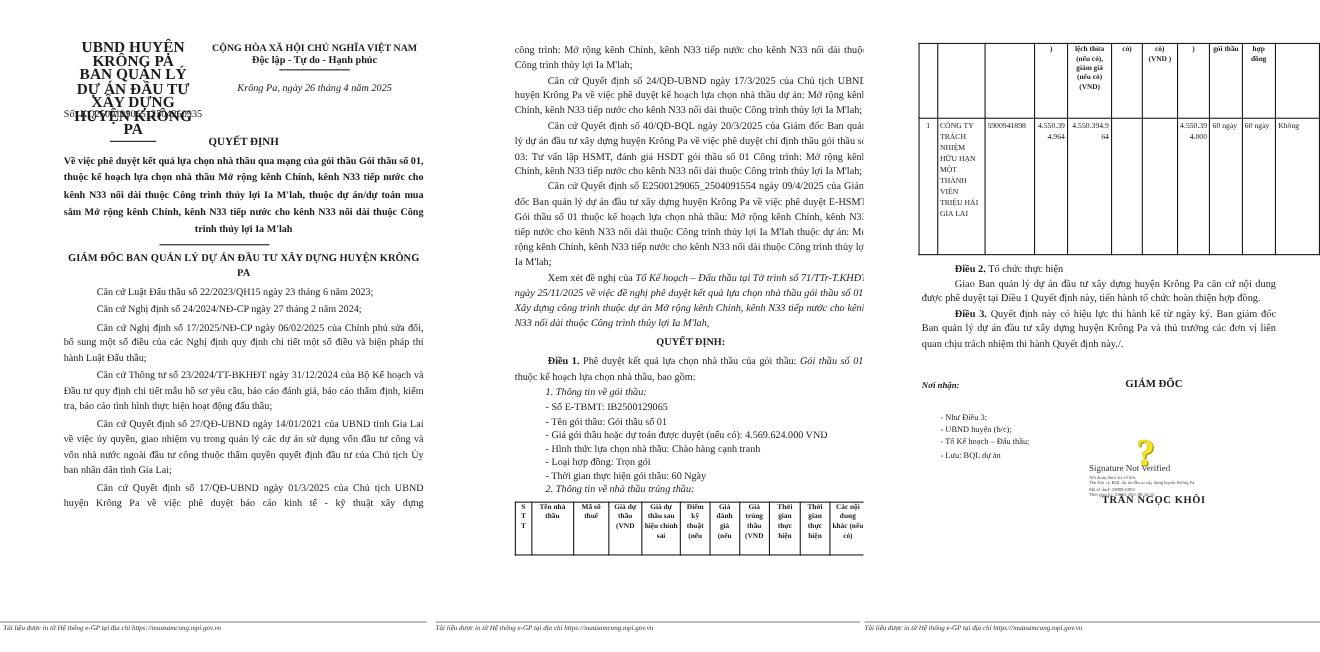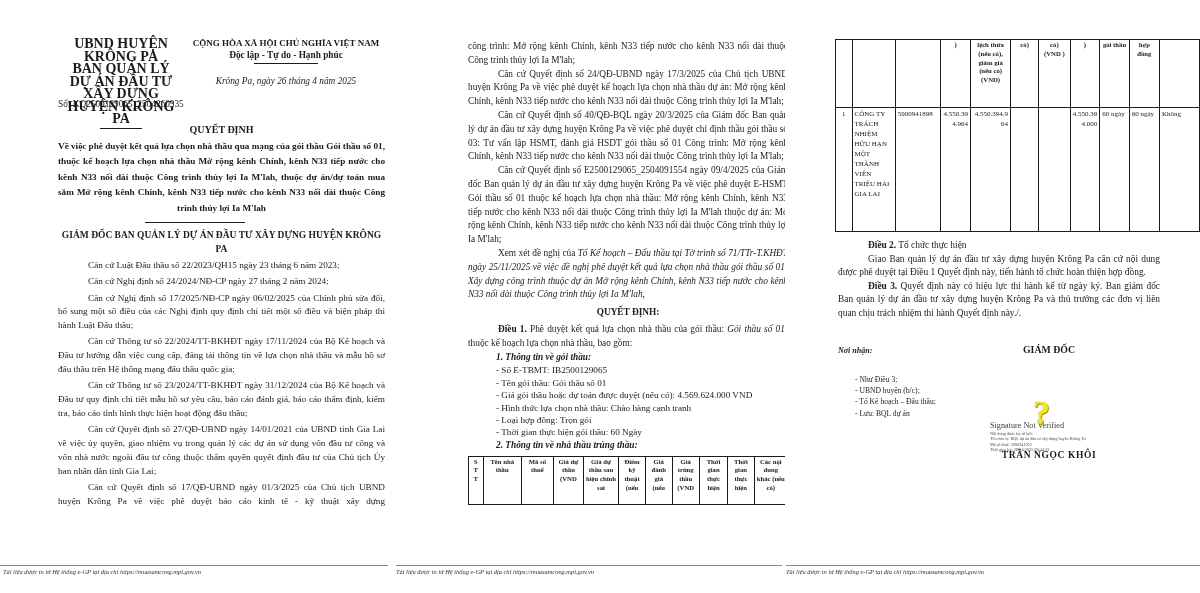--- a/index.html
+++ b/index.html
@@ -37,21 +37,21 @@
   .p1-body p.cont{text-align-last:justify;}
 
   
   .p2-body{position:absolute;left:78px;top:40px;width:320px;}
   .p2-body p{margin:0;text-indent:30px;text-align:justify;font-size:9.3px;line-height:13.8px;}
   .p2-body p.no-indent{text-indent:0;}
   .decision-heading{margin:4px 0 3px 0 !important;text-align:center !important;
     text-indent:0 !important;font-weight:bold;font-size:10px;}
   .b{font-weight:bold;}
   .i{font-style:italic;}
-  .sec-heading{text-indent:28px !important;font-weight:bold;font-style:italic;}
+  .sec-heading{text-indent:28px !important;font-weight:normal;font-style:italic;}
   .bullets{margin:0;padding:0 0 0 28px;list-style:none;}
   .bullets li{font-size:9.2px;line-height:12.4px;}
 
   
   table.award{border-collapse:collapse;table-layout:fixed;margin-top:3px;}
   table.award td{border:1px solid #1b1b1b;vertical-align:top;padding:1px 2px;
     font-size:6.7px;line-height:8.8px;overflow:hidden;}
   table.award td.hc{font-weight:bold;text-align:center;}
   table.award tr.hrow2{height:48px;}
   table.award tr.hrow3{height:68px;}
@@ -116,21 +116,20 @@
   </div>
   <div class="doc-number">Số: KQ2500129065_2504260935</div>
   <div class="doc-title">QUYẾT ĐỊNH</div>
   <div class="doc-subtitle">Về việc phê duyệt kết quả lựa chọn nhà thầu qua mạng của gói thầu Gói thầu số 01, thuộc kế hoạch lựa chọn nhà thầu Mở rộng kênh Chính, kênh N33 tiếp nước cho kênh N33 nối dài thuộc Công trình thủy lợi Ia M'lah, thuộc dự án/dự toán mua sắm Mở rộng kênh Chính, kênh N33 tiếp nước cho kênh N33 nối dài thuộc Công trình thủy lợi Ia M'lah</div>
   <div class="subtitle-underline"></div>
   <div class="director-heading">GIÁM ĐỐC BAN QUẢN LÝ DỰ ÁN ĐẦU TƯ XÂY DỰNG HUYỆN KRÔNG PA</div>
   <div class="p1-body">
     <p>Căn cứ Luật Đấu thầu số 22/2023/QH15 ngày 23 tháng 6 năm 2023;</p>
     <p>Căn cứ Nghị định số 24/2024/NĐ-CP ngày 27 tháng 2 năm 2024;</p>
     <p>Căn cứ Nghị định số 17/2025/NĐ-CP ngày 06/02/2025 của Chính phủ sửa đổi, bổ sung một số điều của các Nghị định quy định chi tiết một số điều và biện pháp thi hành Luật Đấu thầu;</p>
-    <p>Căn cứ Thông tư số 22/2024/TT-BKHĐT ngày 17/11/2024 của Bộ Kế hoạch và Đầu tư hướng dẫn việc cung cấp, đăng tải thông tin về lựa chọn nhà thầu và mẫu hồ sơ đấu thầu trên Hệ thống mạng đấu thầu quốc gia;</p>
     <p>Căn cứ Thông tư số 23/2024/TT-BKHĐT ngày 31/12/2024 của Bộ Kế hoạch và Đầu tư quy định chi tiết mẫu hồ sơ yêu cầu, báo cáo đánh giá, báo cáo thẩm định, kiểm tra, báo cáo tình hình thực hiện hoạt động đấu thầu;</p>
     <p>Căn cứ Quyết định số 27/QĐ-UBND ngày 14/01/2021 của UBND tỉnh Gia Lai về việc ủy quyền, giao nhiệm vụ trong quản lý các dự án sử dụng vốn đầu tư công và vốn nhà nước ngoài đầu tư công thuộc thẩm quyền quyết định đầu tư của Chủ tịch Ủy ban nhân dân tỉnh Gia Lai;</p>
     <p class="cont">Căn cứ Quyết định số 17/QĐ-UBND ngày 01/3/2025 của Chủ tịch UBND huyện Krông Pa về việc phê duyệt báo cáo kinh tế - kỹ thuật xây dựng</p>
   </div>
 </div>
 
 <div class="page" id="page2">
   <div class="p2-body">
     <p class="no-indent">công trình: Mở rộng kênh Chính, kênh N33 tiếp nước cho kênh N33 nối dài thuộc Công trình thủy lợi Ia M'lah;</p>
     <p>Căn cứ Quyết định số 24/QĐ-UBND ngày 17/3/2025 của Chủ tịch UBND huyện Krông Pa về việc phê duyệt kế hoạch lựa chọn nhà thầu dự án: Mở rộng kênh Chính, kênh N33 tiếp nước cho kênh N33 nối dài thuộc Công trình thủy lợi Ia M'lah;</p>

